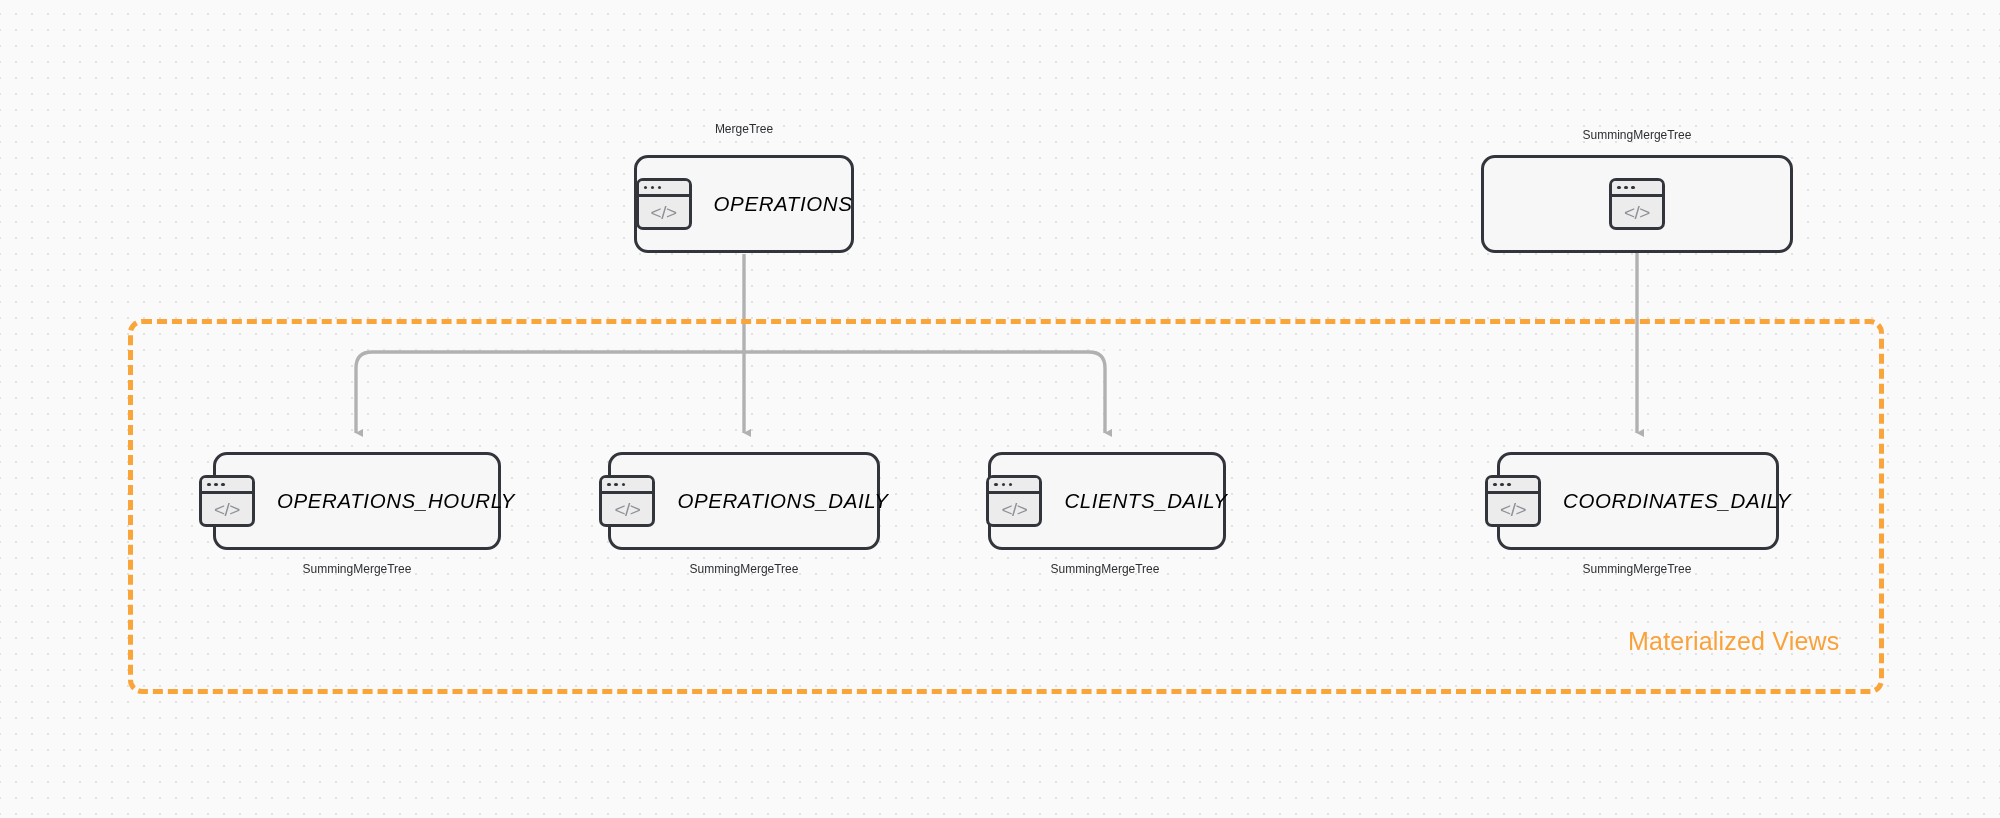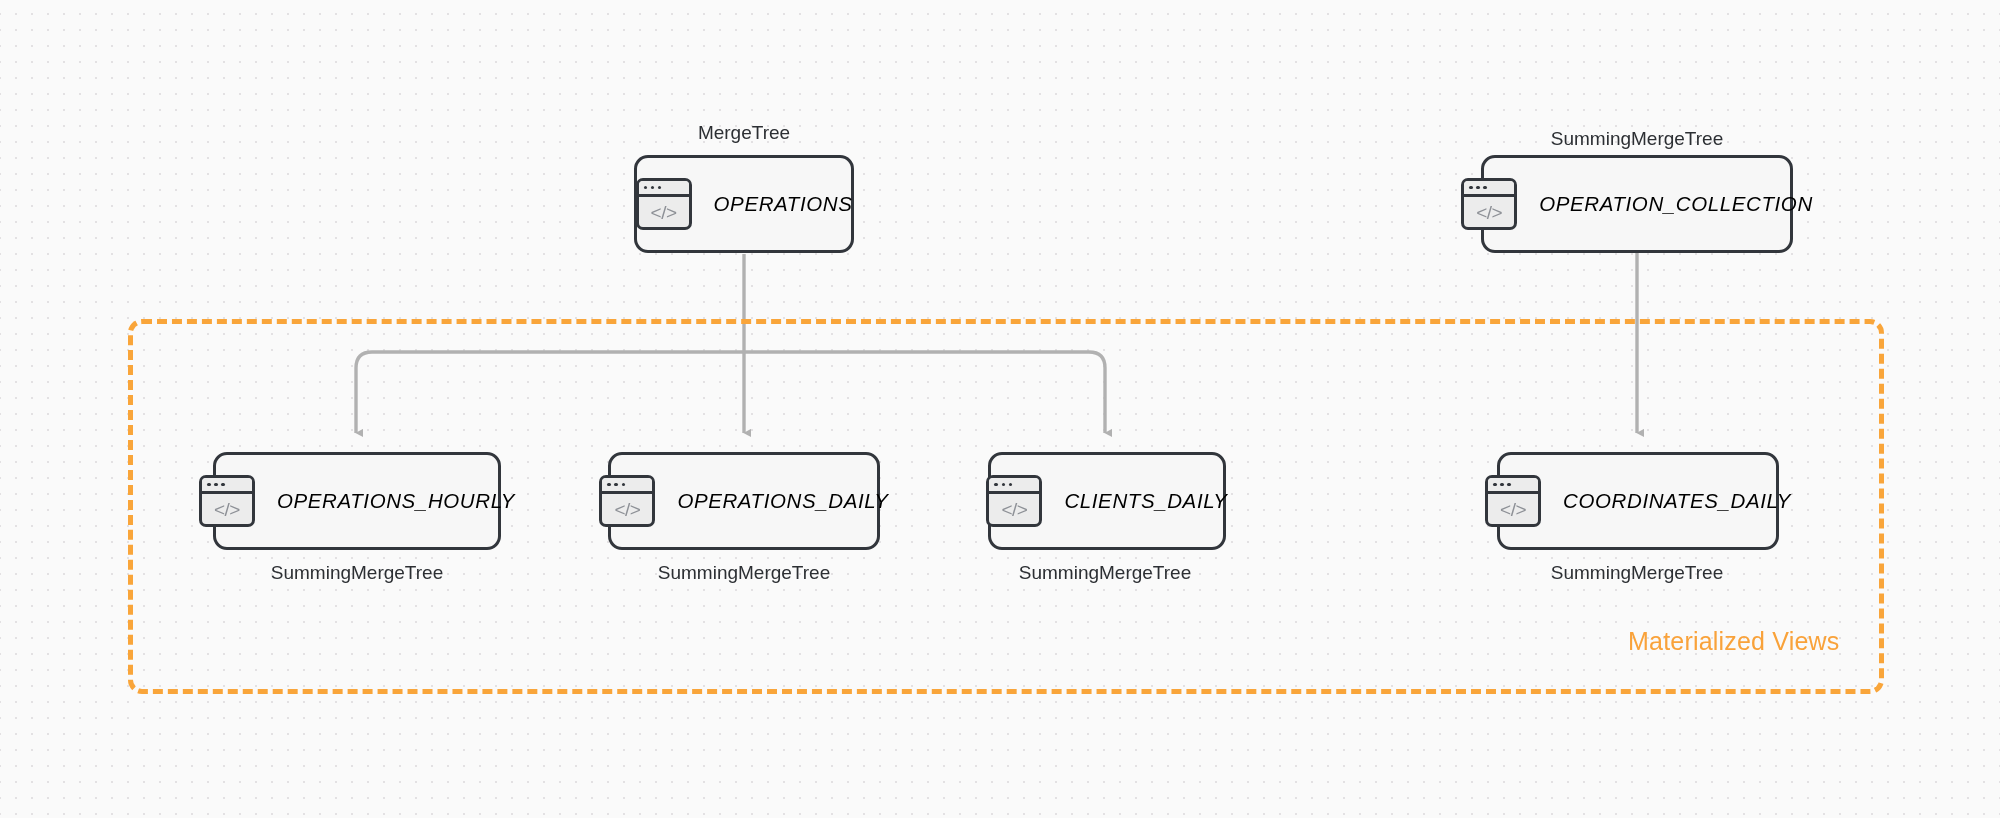--- a/index.html
+++ b/index.html
@@ -100,21 +100,21 @@
     font-family: "Liberation Sans", sans-serif;
     font-size: 19px;
     color: #8d9096;
     line-height: 1;
     letter-spacing: -0.5px;
   }
 
   
   .engine-label {
     position: absolute;
-    font-size: 19px;
+    font-size: 12px;
     color: #2c2f33;
     white-space: nowrap;
     text-align: left;
     transform: translateX(-50%);
   }
 </style>
 </head>
 <body>
 
 <div id="canvas">
@@ -161,21 +161,20 @@
 
   <div class="node" style="left:1481px; top:155px; width:312px; height:98px;">
     <div class="win-icon">
       <div class="win-bar">
         <span class="win-dot"></span>
         <span class="win-dot"></span>
         <span class="win-dot"></span>
       </div>
       <div class="win-body">&lt;/&gt;</div>
     </div>
-    <div class="node-title">OPERATION_COLLECTION</div>
   </div>
 
   <div class="node" style="left:213px; top:452px; width:288px; height:98px;">
     <div class="win-icon">
       <div class="win-bar">
         <span class="win-dot"></span>
         <span class="win-dot"></span>
         <span class="win-dot"></span>
       </div>
       <div class="win-body">&lt;/&gt;</div>

